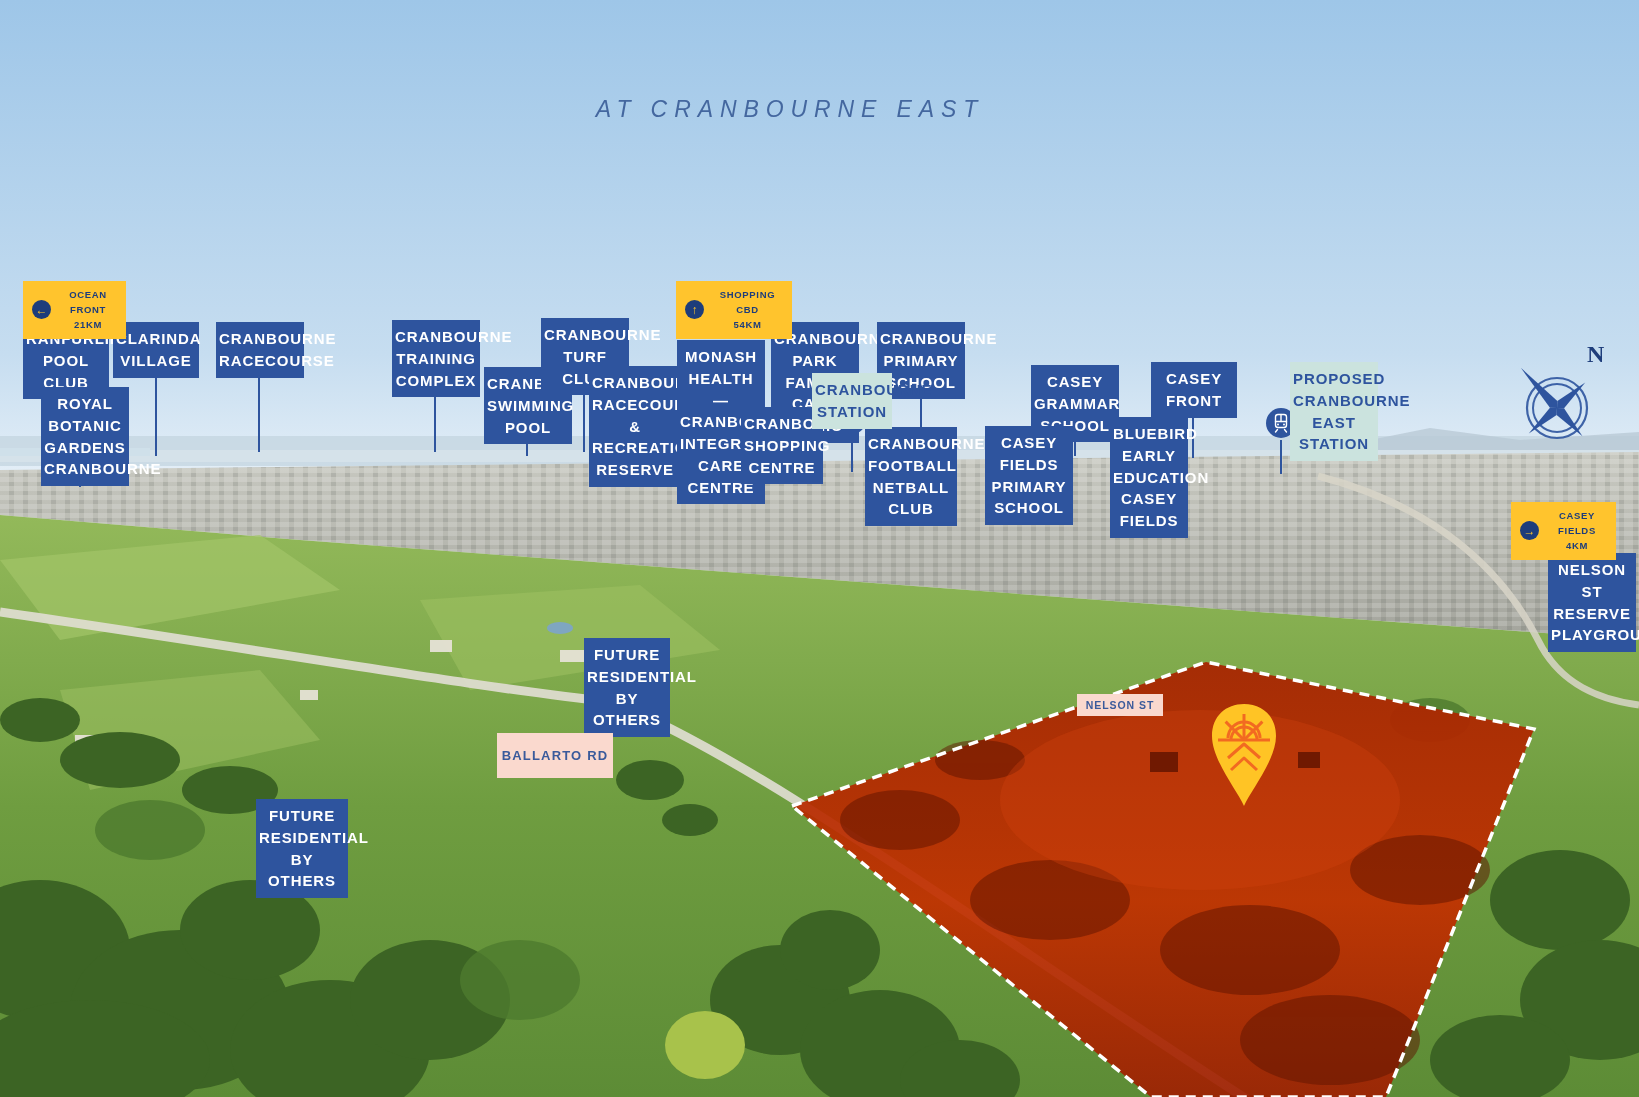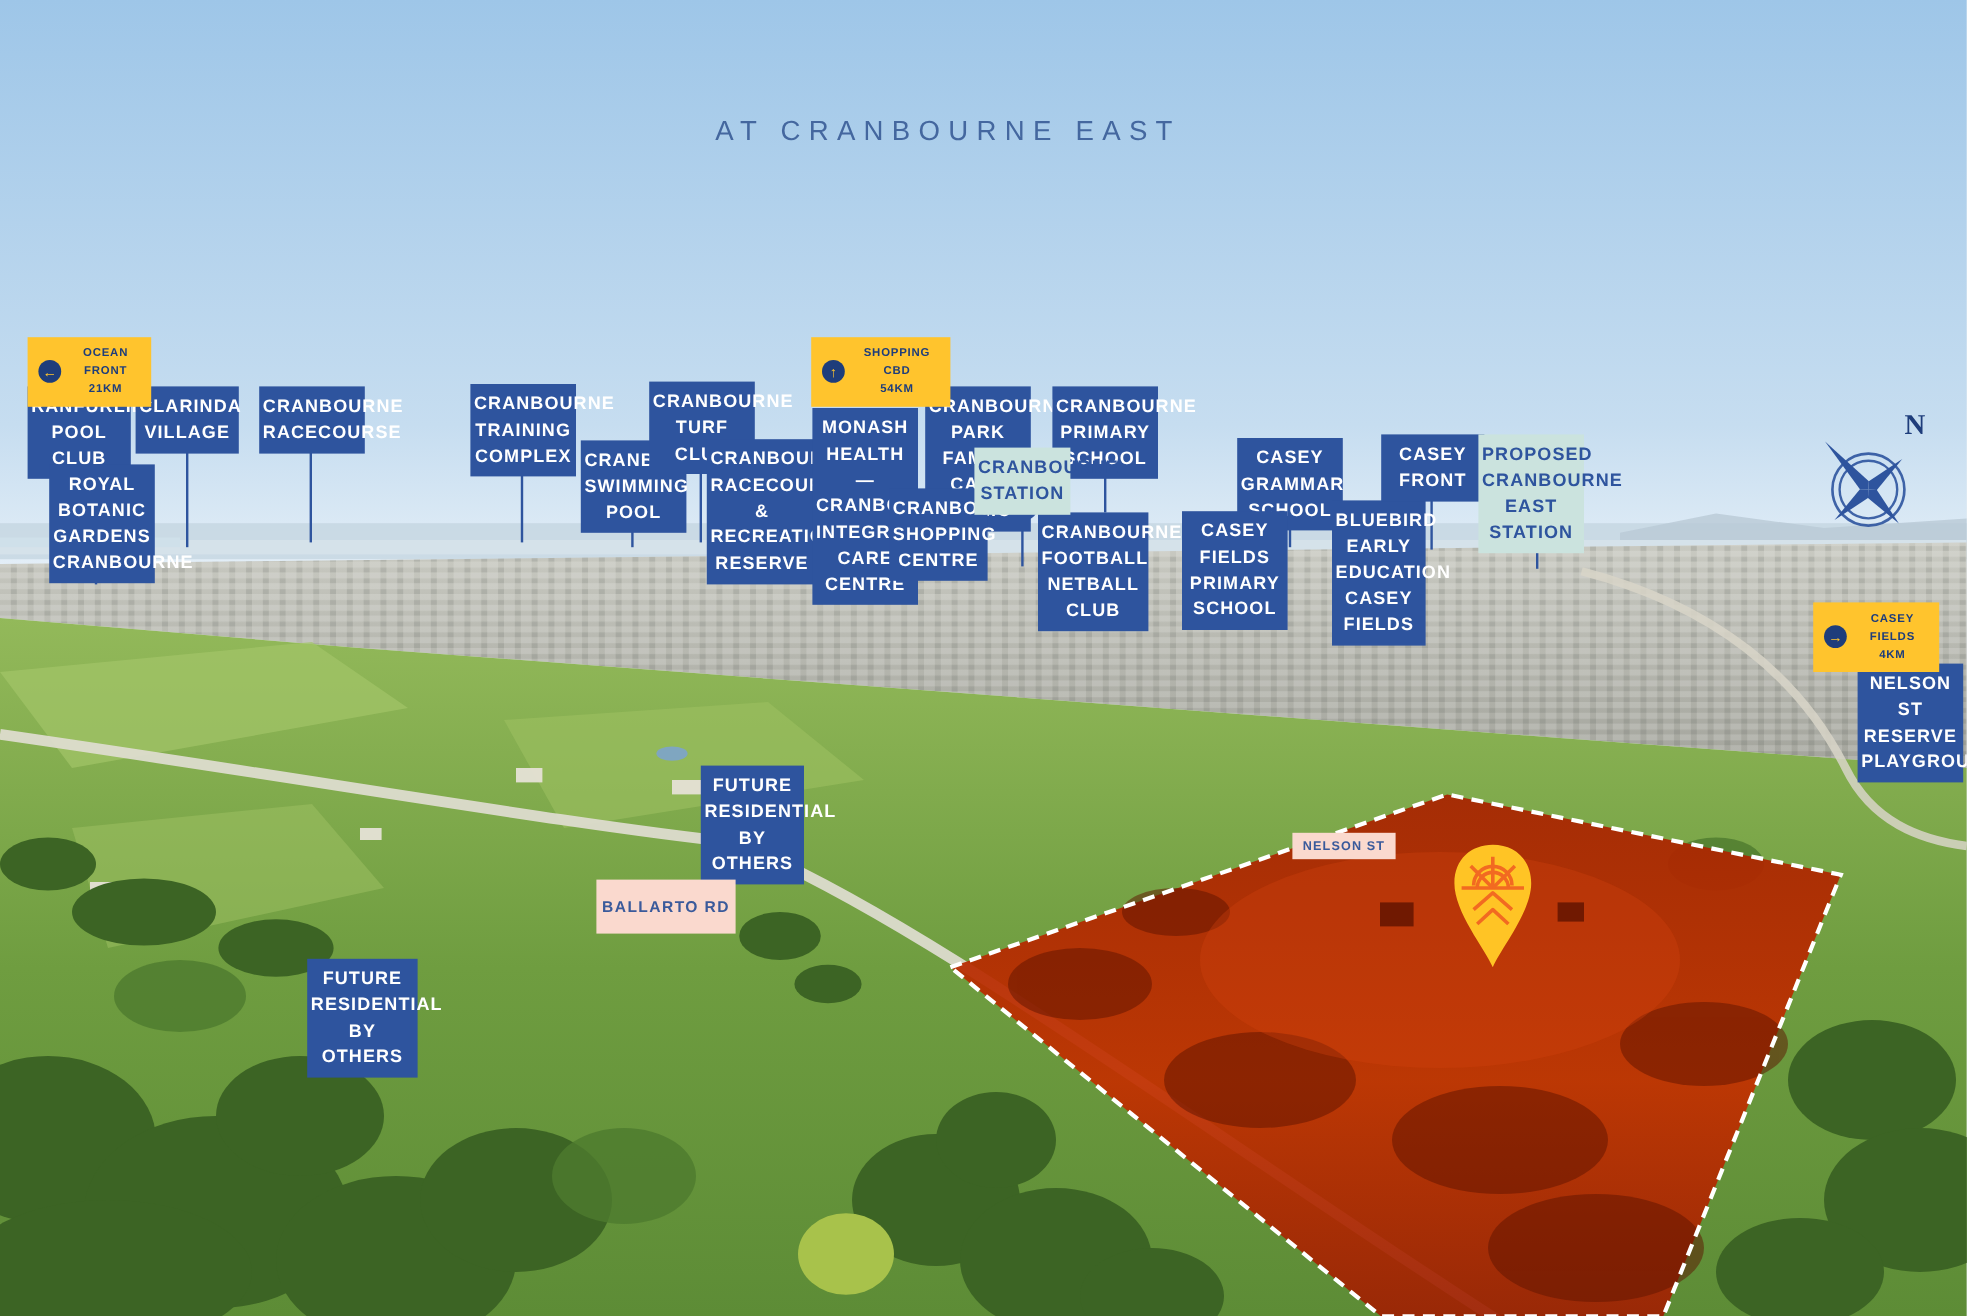--- a/index.html
+++ b/index.html
@@ -3,21 +3,21 @@
 <meta charset="utf-8">
 <style>
   html,body{margin:0;padding:0;background:#e9eef2;}
   #stage{position:relative;width:1639px;height:1097px;overflow:hidden;
          font-family:"Liberation Sans",sans-serif;}
   svg.layer{position:absolute;left:0;top:0;}
 
   
   .title{position:absolute;left:490px;top:88px;width:600px;text-align:center;}
   .title .main{font-size:76px;letter-spacing:.42em;color:var(--title-blue,#3A5FA8);font-weight:normal;}
-  .title .sub{margin-top:8px;font-size:23px;letter-spacing:.30em;color:#44679f;font-weight:normal;}
+  .title .sub{margin-top:8px;font-size:23px;letter-spacing:.30em;color:#44679f;font-weight:normal;font-style:italic;}
 
   
   .label{position:absolute;background:var(--label-blue,#2E549E);color:#fff;font-weight:bold;
          font-size:15px;letter-spacing:.06em;text-align:center;white-space:pre-line;
          line-height:1.45;padding:6px 3px;box-sizing:border-box;}
   .label.mint{background:var(--station-mint,#CBE3DE);color:var(--label-blue,#2E549E);}
 
   
   .badge{position:absolute;background:var(--badge-yellow,#FFC42D);display:flex;align-items:center;
          gap:8px;padding:6px 9px;box-sizing:border-box;}
@@ -234,21 +234,21 @@
 PLAYGROUND</div>
   <div class="label" style="left:584px;top:638px;width:86px;">FUTURE
 RESIDENTIAL
 BY OTHERS</div>
   <div class="label" style="left:256px;top:799px;width:92px;">FUTURE
 RESIDENTIAL
 BY OTHERS</div>
 
   <div class="label mint" style="left:812px;top:373px;width:80px;">CRANBOURNE
 STATION</div>
-  <div class="label mint" style="left:1232px;top:362px;width:88px;">PROPOSED
+  <div class="label mint" style="left:1290px;top:362px;width:88px;">PROPOSED
 CRANBOURNE
 EAST STATION</div>
 
   <div class="badge" style="left:23px;top:281px;width:103px;">
     <span class="arrow">←</span>
     <div class="bt">
       <div>OCEAN FRONT</div>
       <div>21KM</div>
     </div>
   </div>

